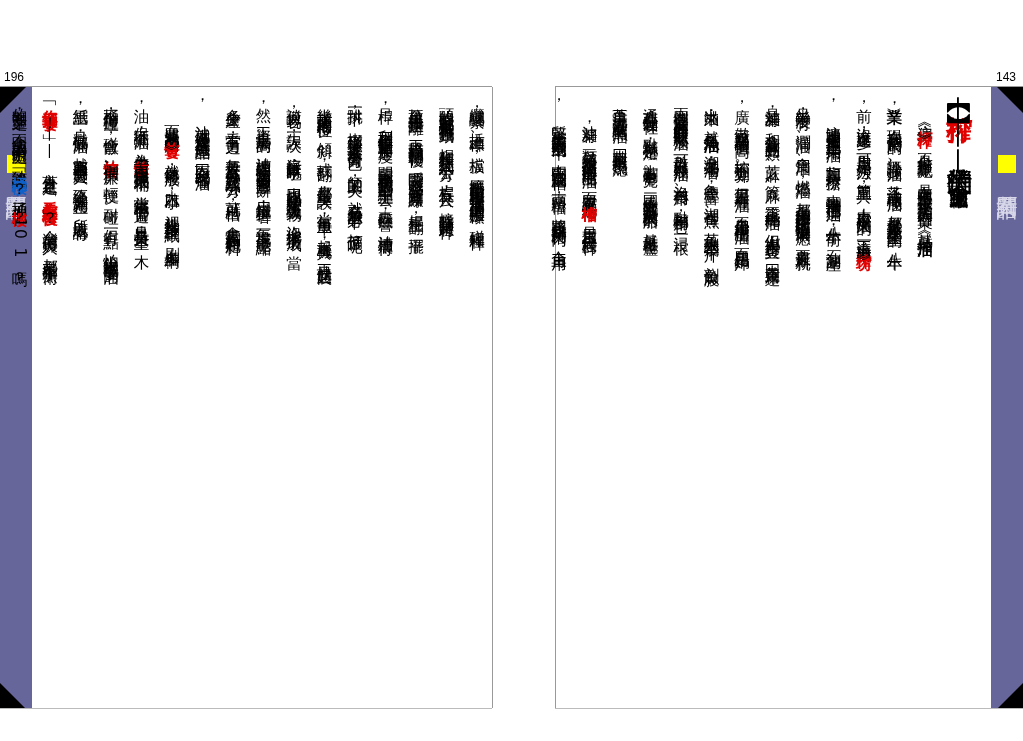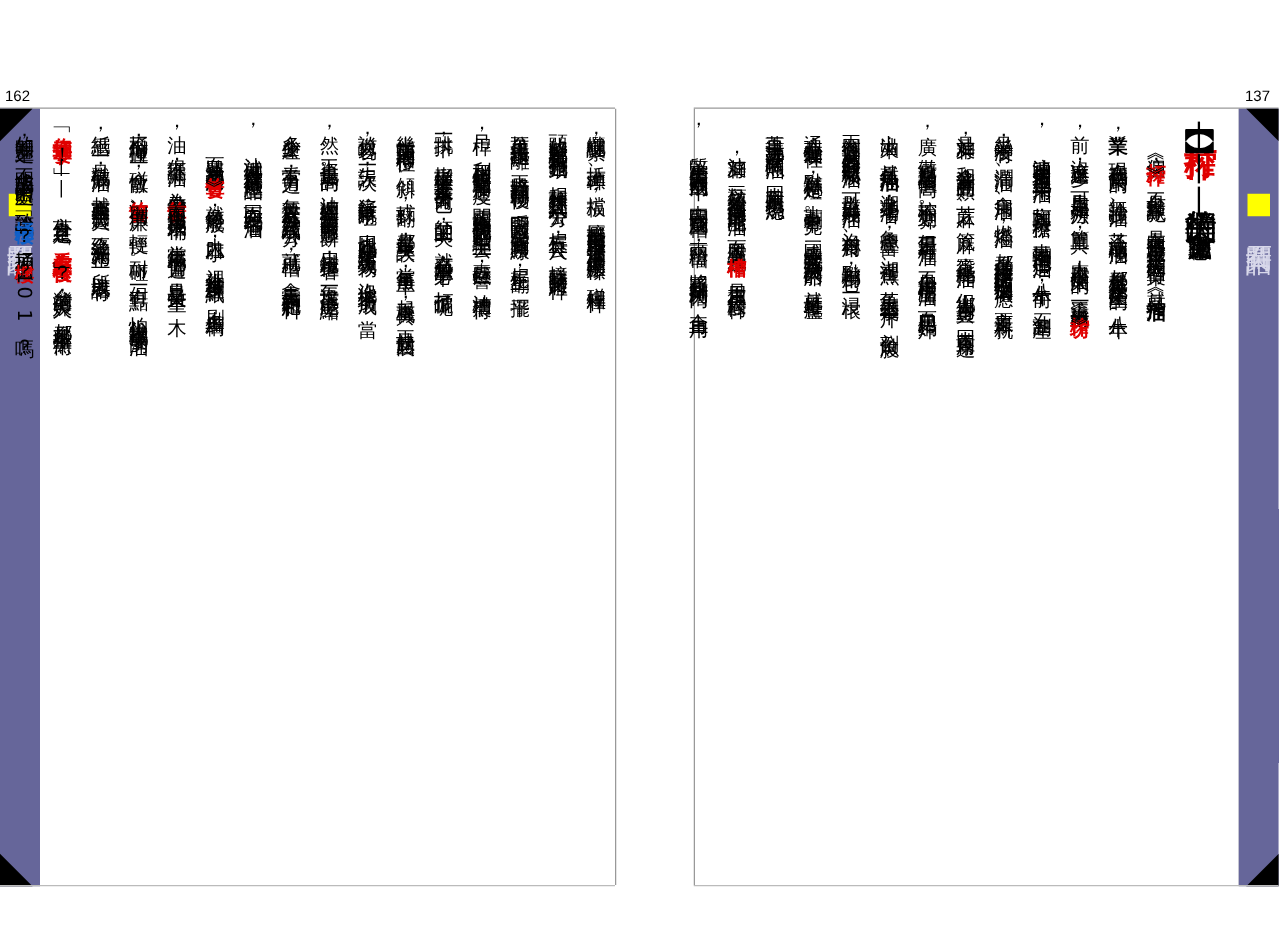--- a/index.html
+++ b/index.html
@@ -22,21 +22,21 @@
   .bold{font-weight:bold;}
   .title{position:absolute;left:943px;top:96px;height:600px;writing-mode:vertical-rl;
          font-size:26px;line-height:34px;}
   .title .br{font-weight:bold;}
   .title .sub{font-size:19px;}
 </style>
 </head>
 <body>
 
 <div>
-  <div class="pnum" style="left:4px;">162</div>
+  <div class="pnum" style="left:4px;">196</div>
   <div class="hr-top" style="left:0;width:492px;"></div>
   <div class="strip" style="left:0;">
     <div class="tri" style="left:0;top:0;border-top:26px solid #000;border-right:26px solid transparent;"></div>
     <div class="sq"></div>
     <div class="lbl">黃石閑話</div>
     <div class="tri" style="left:0;bottom:0;border-bottom:26px solid #000;border-right:26px solid transparent;"></div>
   </div>
   <div class="page-frame" style="left:32px;width:460px;border-left:none;"></div>
   <div class="cols" id="left-cols" style="left:40px;width:452px;">
       <div class="col"><span>纜繩綑緊，插上榫頭、擋板，擠壓動能是用巨桿去撞擊油槽上的楔形榫頭，碰桿和榫</span></div>
@@ -53,21 +53,21 @@
       <div class="col"><span>油，保証不漏油，為什麼用</span><span class="red">竹簍</span><span>而不用鐵桶或木桶？當年鐵桶不普遍，且昂貴又笨重，木</span></div>
       <div class="col"><span>桶不耐撞碰，一碰會散，油</span><span class="red">竹簍</span><span>則價廉、輕便、耐碰。但有一點：怕尖銳物戳破簍子的油</span></div>
       <div class="col"><span>紙層，一旦戳破漏油，越塞東西洞會越大，終至油漏光為止，所以成語有：</span></div>
       <div class="col"><span>「</span><span class="red">你捅了簍子</span><span>！」——言外之意是：「</span><span class="red">看你怎麼善後</span><span>」？台灣的傳媒人，都是些不學無術</span></div>
       <div class="col"><span>的無知之輩，不明成語的由來出處，一致說成「</span><span class="blue">捅樓子</span><span>」？捅了那個大</span><span class="red">樓</span><span>？10 1嗎？</span></div>
     </div>
   <div class="hr-bot" style="left:0;width:492px;"></div>
 </div>
 
 <div>
-  <div class="pnum" style="left:996px;">137</div>
+  <div class="pnum" style="left:996px;">143</div>
   <div class="hr-top" style="left:555px;width:468px;"></div>
   <div class="page-frame" style="left:555px;width:435px;"></div>
   <div class="cols" id="right-cols" style="left:568px;width:372px;">
       <div class="col"><span>　這個《</span><span class="red">打榨</span><span>》，不是打擊詐欺犯；是在中國傳了數千年終於消失的一個行業，就是《</span><span class="bold">搾油</span></div>
       <div class="col"><span class="bold">業</span><span>》，現在我們食用的，無論沙拉油、芥子油或橄欖油，都是機具系統作業生產的，八十年</span></div>
       <div class="col"><span>前，沒這麼進步，可是用原始方法，簡單工具，人力壓榨出油來的；這工廠一般稱《</span><span class="red">榨坊</span><span>》</span></div>
       <div class="col"><span>，這油即是食用油也是工業用油，如阿兵哥擦槍，車軸潤滑也用這油。八十年前，石油副產</span></div>
       <div class="col"><span>品幾乎沒有，潤滑油、食用油、燃燈油，都是由傳統榨坊榨出的植物油來供應。主要原料就</span></div>
       <div class="col"><span>是油菜籽，和含油量高的豆類，芝麻、篦麻、蠶豆也能榨油，但鄉人少用黃豆，因黃豆用途</span></div>
       <div class="col"><span>廣，做豆腐類製品價值高，榨油不划算。但是另有一種油，不是用榨槽壓出油，而是用鍋炸</span></div>

